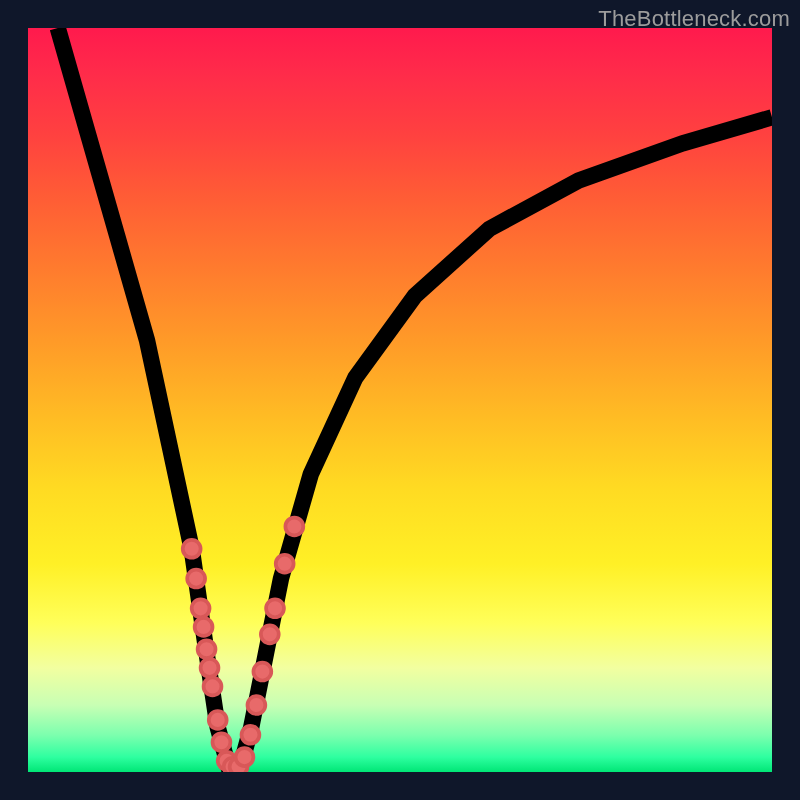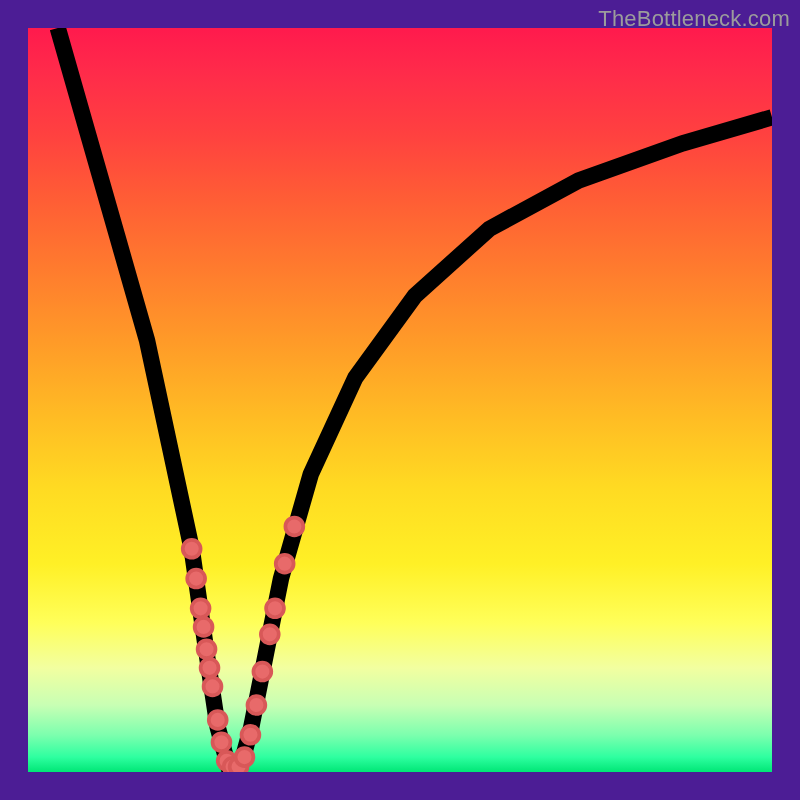--- a/index.html
+++ b/index.html
@@ -6,21 +6,21 @@
     margin: 0;
     padding: 0;
     width: 800px;
     height: 800px;
     overflow: hidden;
     font-family: Arial, Helvetica, sans-serif;
   }
   .frame {
     width: 800px;
     height: 800px;
-    background: #4c1d95;
+    background: #0f172a;
     position: relative;
   }
   .plot-area {
     position: absolute;
     left: 28px;
     top: 28px;
     width: 744px;
     height: 744px;
     overflow: hidden;
   }

